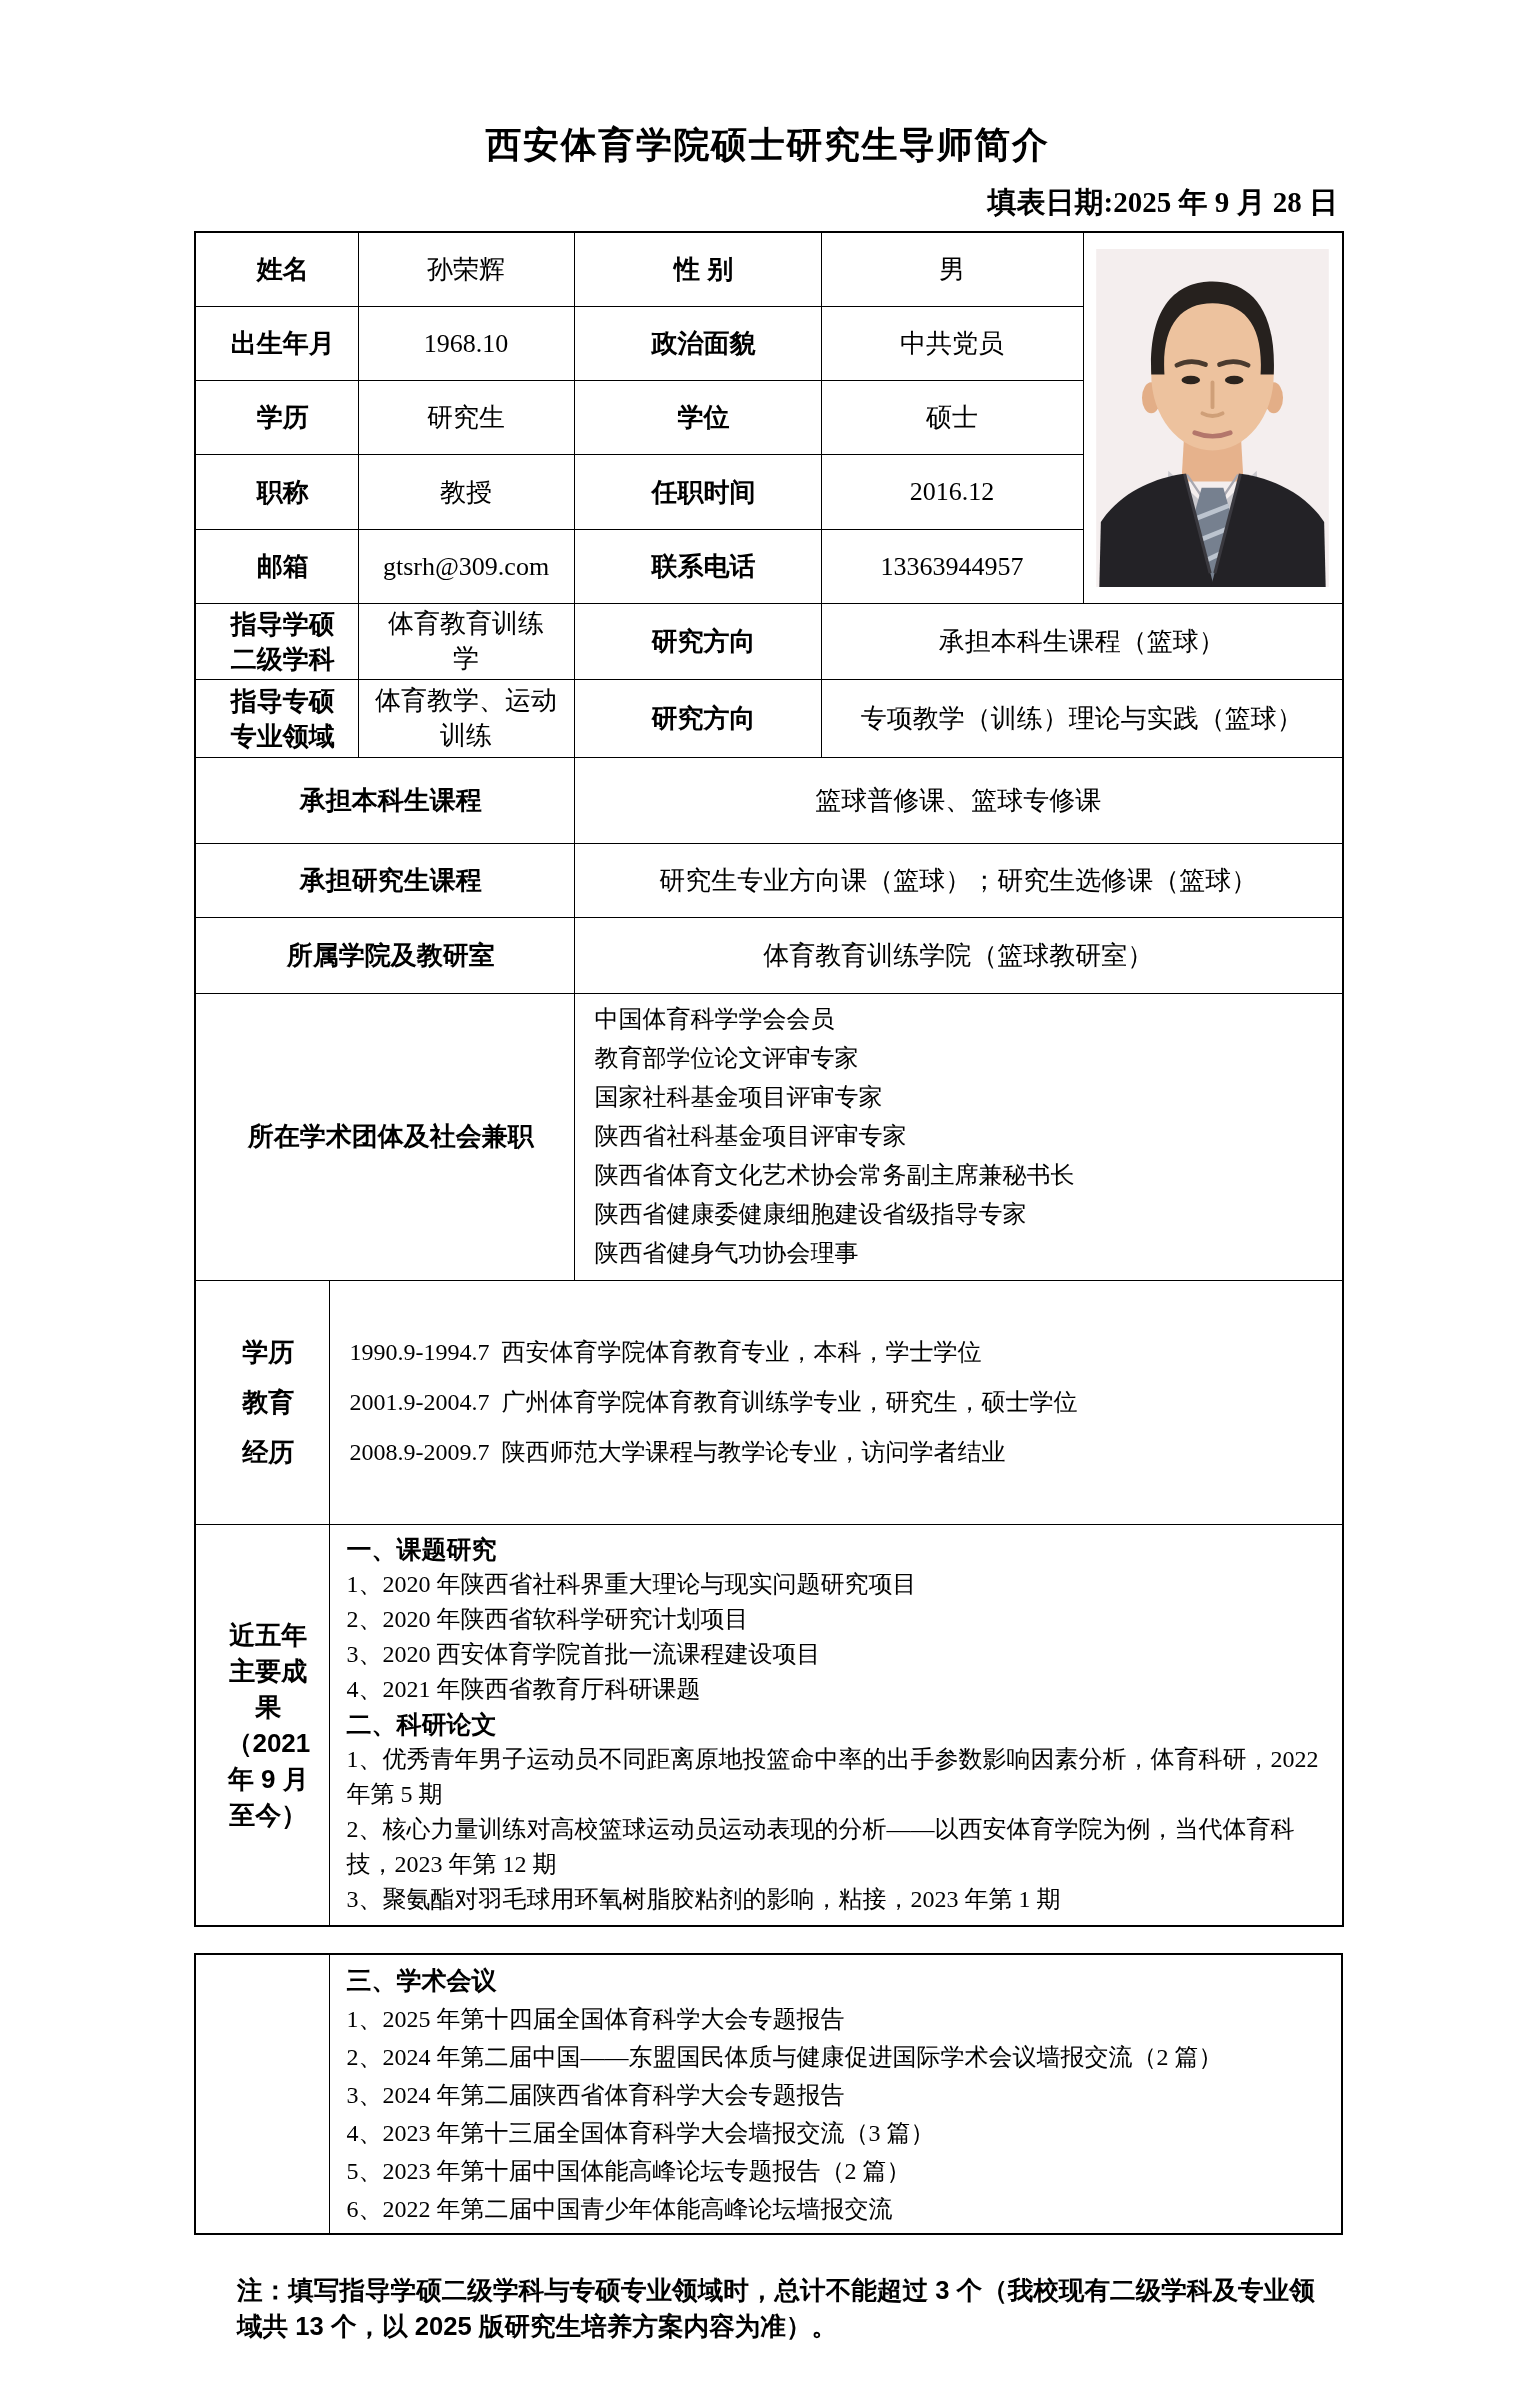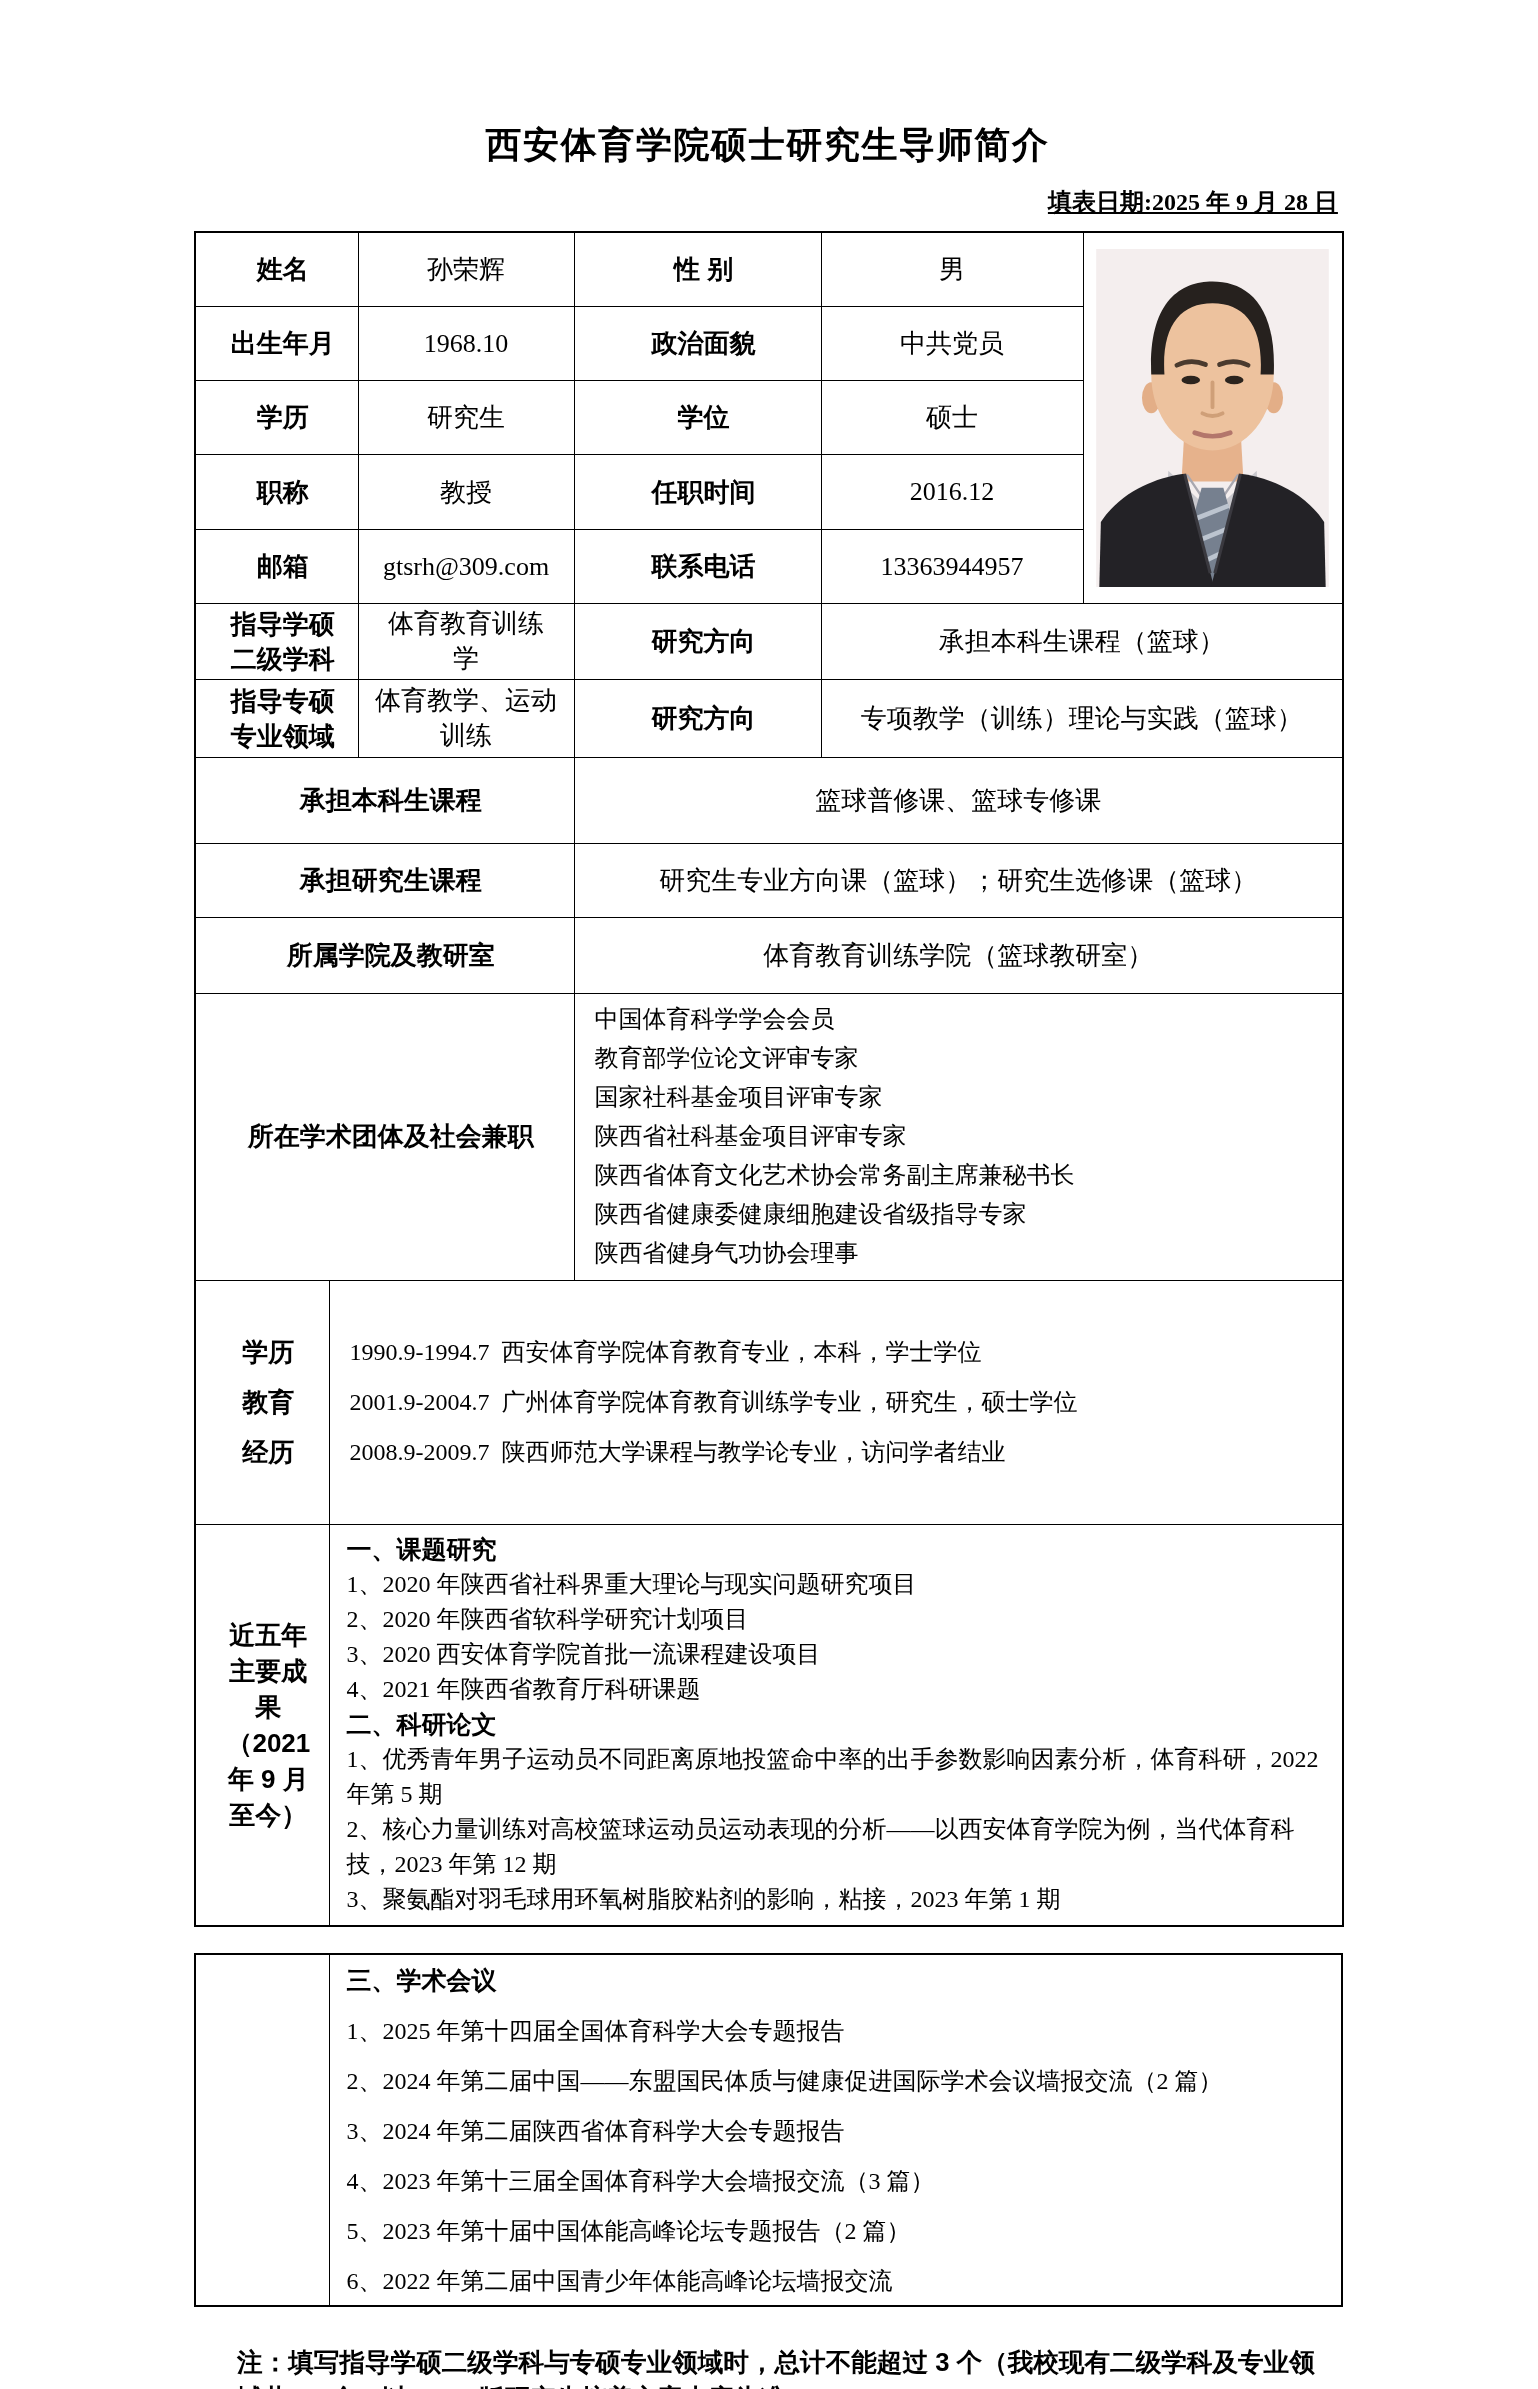--- a/index.html
+++ b/index.html
@@ -19,26 +19,25 @@
     margin: 4px;
     font-family: "Liberation Sans", "DejaVu Sans", sans-serif;
     font-weight: 700;
     font-size: 36px;
     line-height: 51px;
     text-align: center;
     letter-spacing: 1.6px;
   }
   .fill-date {
     margin-top: 15.5px;
-    font-size: 24px;
+    font-size: 29px;
     font-weight: 700;
     line-height: 33px;
     text-align: right;
     padding-right: 3.1px;
-    text-decoration: underline;
   }
   table {
     border-collapse: collapse;
     table-layout: fixed;
     width: 1147px;
     background: #fff;
   }
   .t1 { margin-top: 12.4px; border: 2.3px solid #000; }
   .t2 { margin-top: 26px; border: 2.3px solid #000; }
   td {
@@ -61,21 +60,21 @@
   .content {
     text-align: left;
     font-size: 24px;
     padding: 6.2px 20px;
   }
   .content .item { line-height: 39px; white-space: pre-wrap; }
   .content.edu .item { line-height: 50px; }
   .content.ach { padding: 7.8px 18.6px 7.8px 17px; }
   .content.ach .item { line-height: 35px; }
   .content.conf { padding: 4.7px 18.6px 4.7px 17px; }
-  .content.conf .item { line-height: 38px; margin-top: 12px; }
+  .content.conf .item { line-height: 38px; }
   .sec-heading {
     font-family: "Liberation Sans", "DejaVu Sans", sans-serif;
     font-weight: 700;
     font-size: 25px;
     line-height: 35px;
   }
   .content.conf .sec-heading { line-height: 40px; }
   .photo-cell { padding: 4.7px; }
   .photo-cell svg { display: block; margin: 0 auto; }
   .note {

